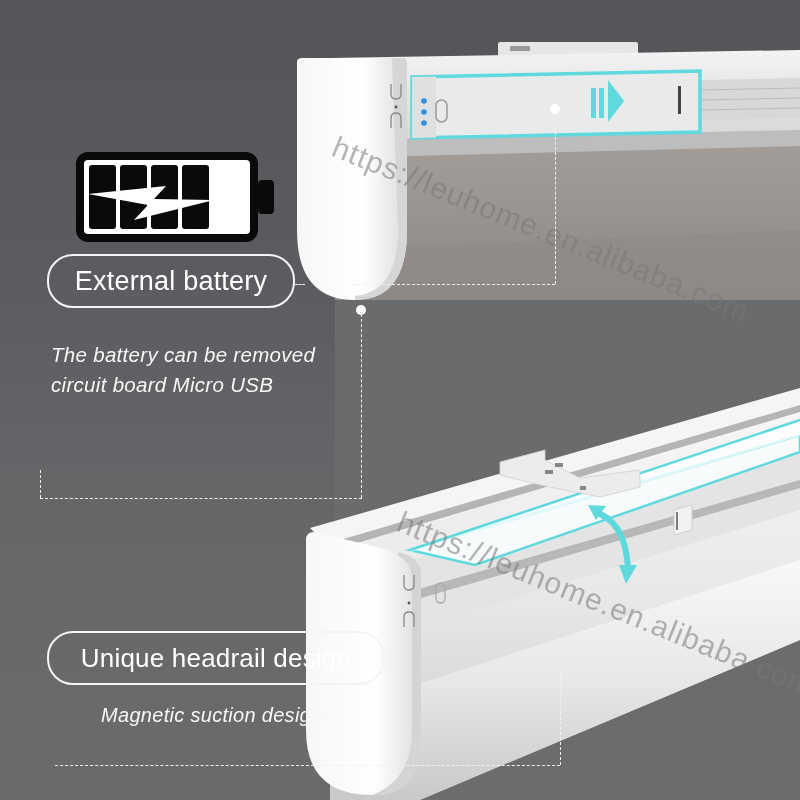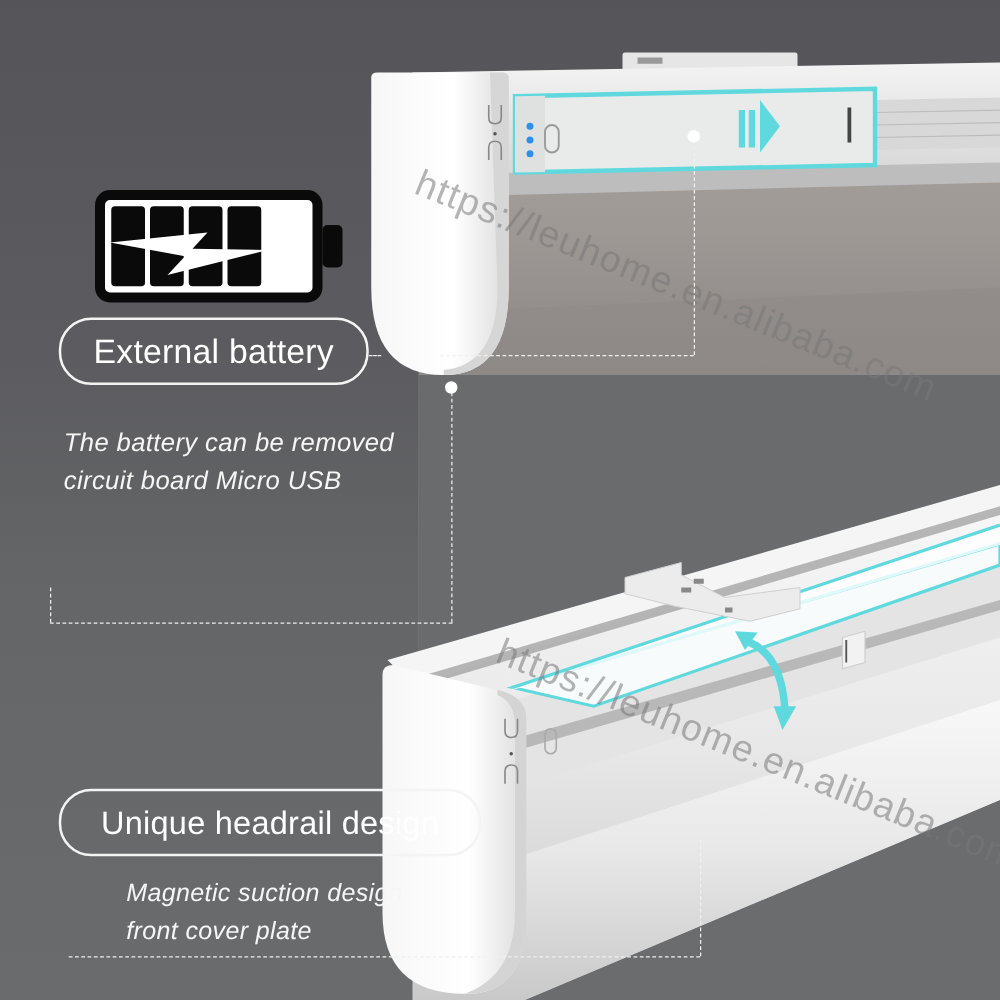--- a/index.html
+++ b/index.html
@@ -146,18 +146,17 @@
   <div class="desc" style="left:51px;top:340px;">
     <div>The battery can be removed</div>
     <div>circuit board Micro USB</div>
   </div>
 
   <div class="pill" style="left:47px;top:631px;width:338px;height:54px;font-size:26px;">
     <span>Unique headrail design</span>
   </div>
   <div class="desc" style="left:62px;top:700px;font-size:20px;margin-left:39px;">
     <div>Magnetic suction design</div>
-    <div>front cover plate</div>
   </div>
   <div class="dash-h" style="left:55px;top:765px;width:505px;"></div>
   <div class="dash-v" style="left:560px;top:672px;height:93px;"></div>
 
 </div>
 
 </body></html>

